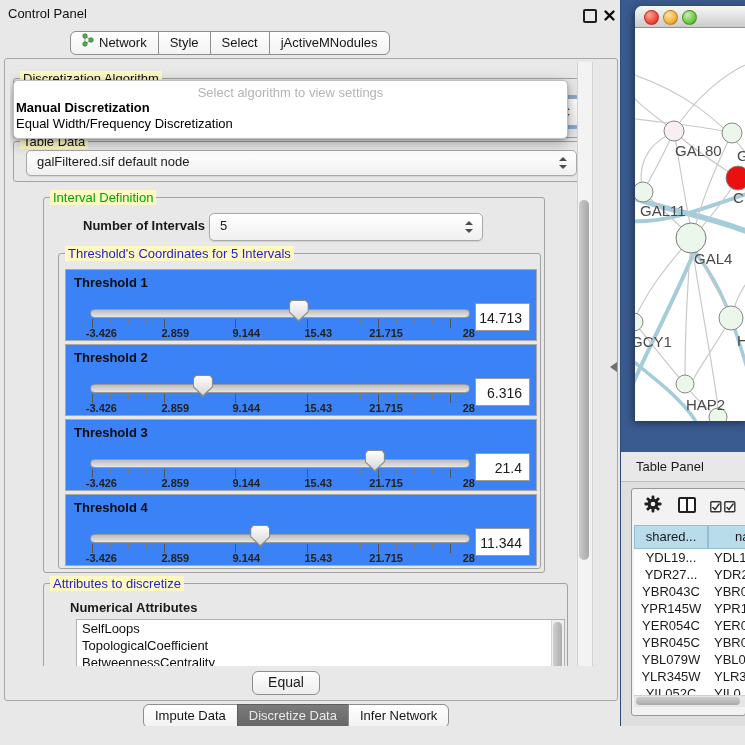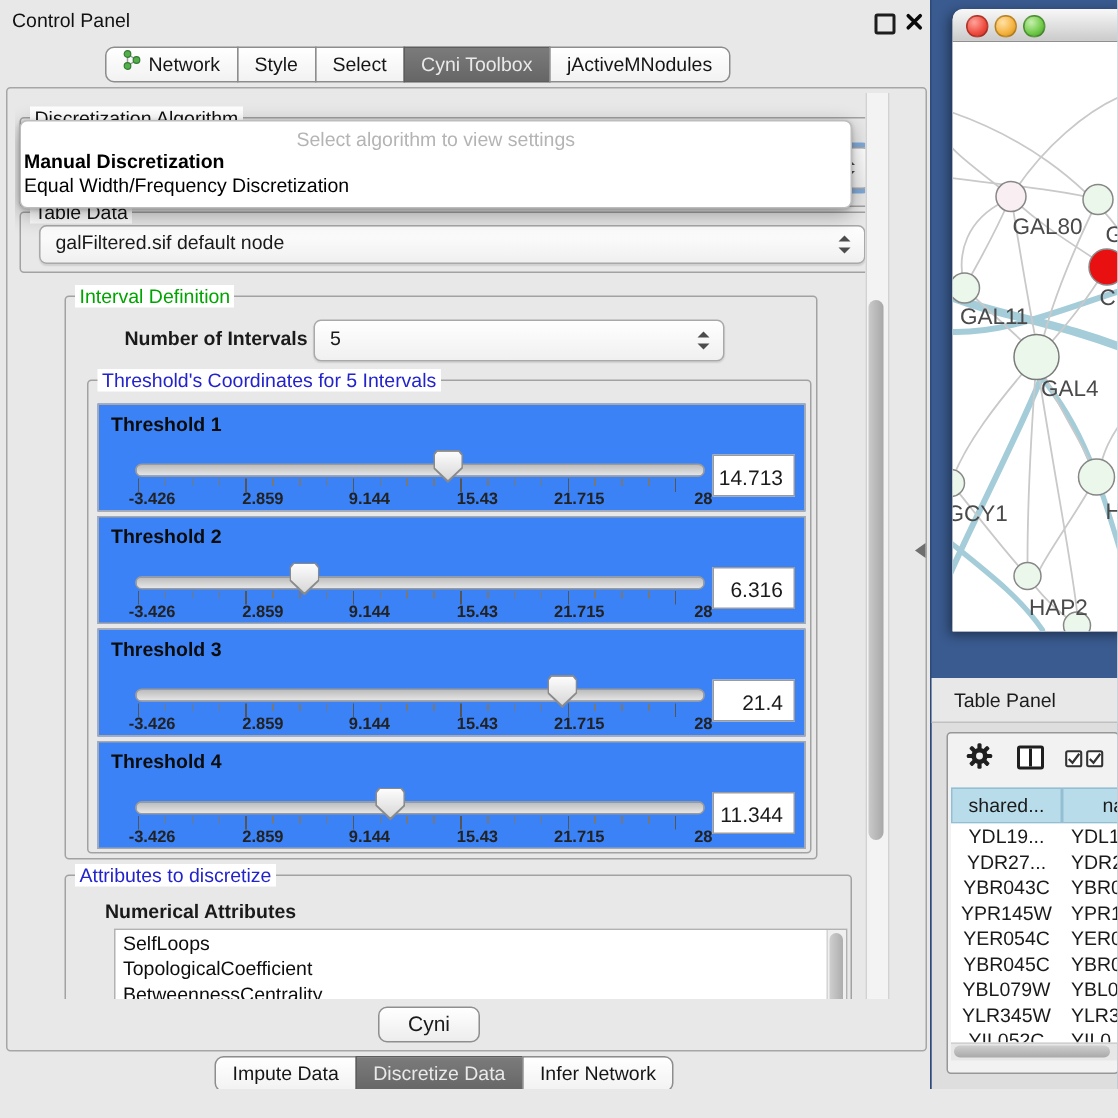--- a/index.html
+++ b/index.html
@@ -19,21 +19,21 @@
   .seg:first-child{border-radius:6px 0 0 6px;margin-left:0;}
   .seg:last-child{border-radius:0 6px 6px 0;justify-content:center;}
   .seg.active{background:linear-gradient(#7b7b7b,#666666);color:#e9e9e9;border-color:#5d5d5d;}
 
   
   .content-panel{left:4px;top:58px;width:612px;height:641px;border:1px solid #a6a6a6;border-radius:3px;background:#e8e8e8;}
   .viewport{left:10px;top:62px;width:567px;height:604px;overflow:hidden;background:#e8e8e8;}
 
   
   .group{position:absolute;border:1px solid #a2a2a2;border-radius:3px;}
-  .gtitle{position:absolute;top:-8px;left:6px;background:#ffffff;padding:0 3px;font-size:13px;white-space:nowrap;text-align:center;}
+  .gtitle{position:absolute;top:-8px;left:6px;background:#fef9c3;padding:0 3px;font-size:13px;white-space:nowrap;text-align:center;}
   .t-black{color:#111;}
   .t-green{color:#00a400;}
   .t-blue{color:#2323cc;}
 
   
   .combo{position:absolute;background:linear-gradient(#ffffff,#f0f0f0);border:1px solid #a9a9a9;border-radius:5px;
          font-size:13px;box-shadow:0 1px 1px rgba(0,0,0,.10);}
   .combo .cval{position:absolute;left:10px;top:0;line-height:24px;}
   .stepper{position:absolute;right:9px;top:50%;margin-top:-6px;width:8px;height:12px;}
   .stepper::before{content:"";position:absolute;left:0;top:0;border-left:4px solid transparent;border-right:4px solid transparent;border-bottom:4.5px solid #4c4c4c;}
@@ -136,23 +136,20 @@
         </svg>
       </span>
       <span>Network</span>
     </div>
     <div class="seg">
         <span>Style</span>
       </div>
     <div class="seg">
         <span>Select</span>
       </div>
-    <div class="seg active">
-        <span>Cyni Toolbox</span>
-      </div>
     <div class="seg">
         <span>jActiveMNodules</span>
       </div>
   </div>
 
   <div class="abs content-panel"></div>
 
   <div class="abs viewport">
 
     <div class="group" style="left:3px;top:16px;width:570px;height:58px;">
@@ -261,21 +258,21 @@
         <div class="lscroll">
             <div class="lthumb"></div>
           </div>
       </div>
     </div>
   </div>
 
   <div class="abs vscroll"></div>
   <div class="abs vthumb"></div>
 
-  <div class="abs applybtn">Cyni</div>
+  <div class="abs applybtn">Equal</div>
 
   <div class="abs segrow" style="left:143px;top:704px;">
     <div class="seg">
         <span>Impute Data</span>
       </div>
     <div class="seg active">
         <span>Discretize Data</span>
       </div>
     <div class="seg">
         <span>Infer Network</span>

